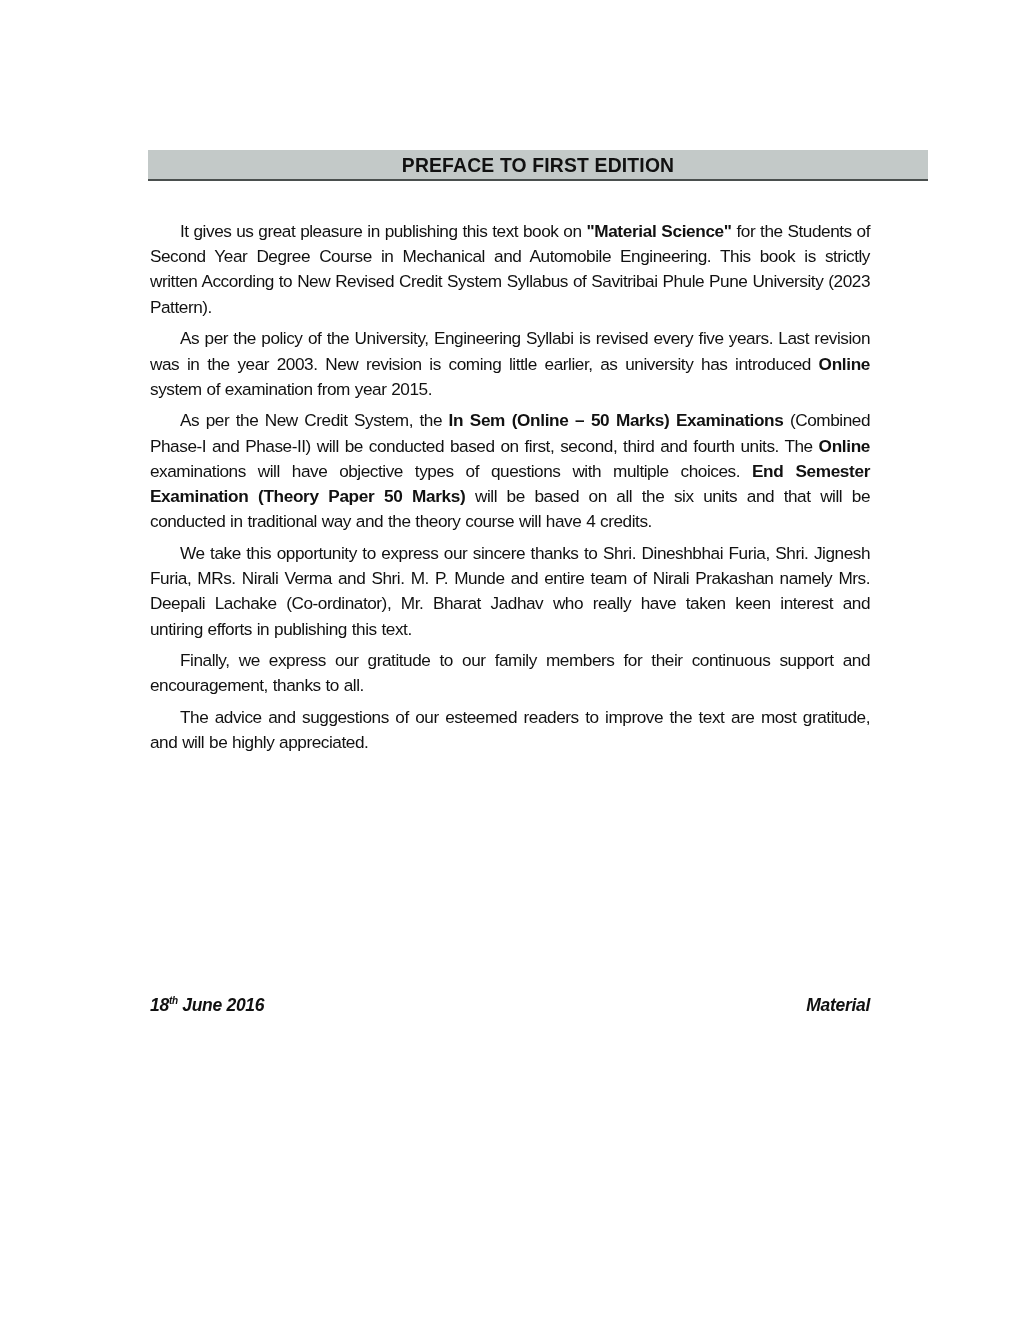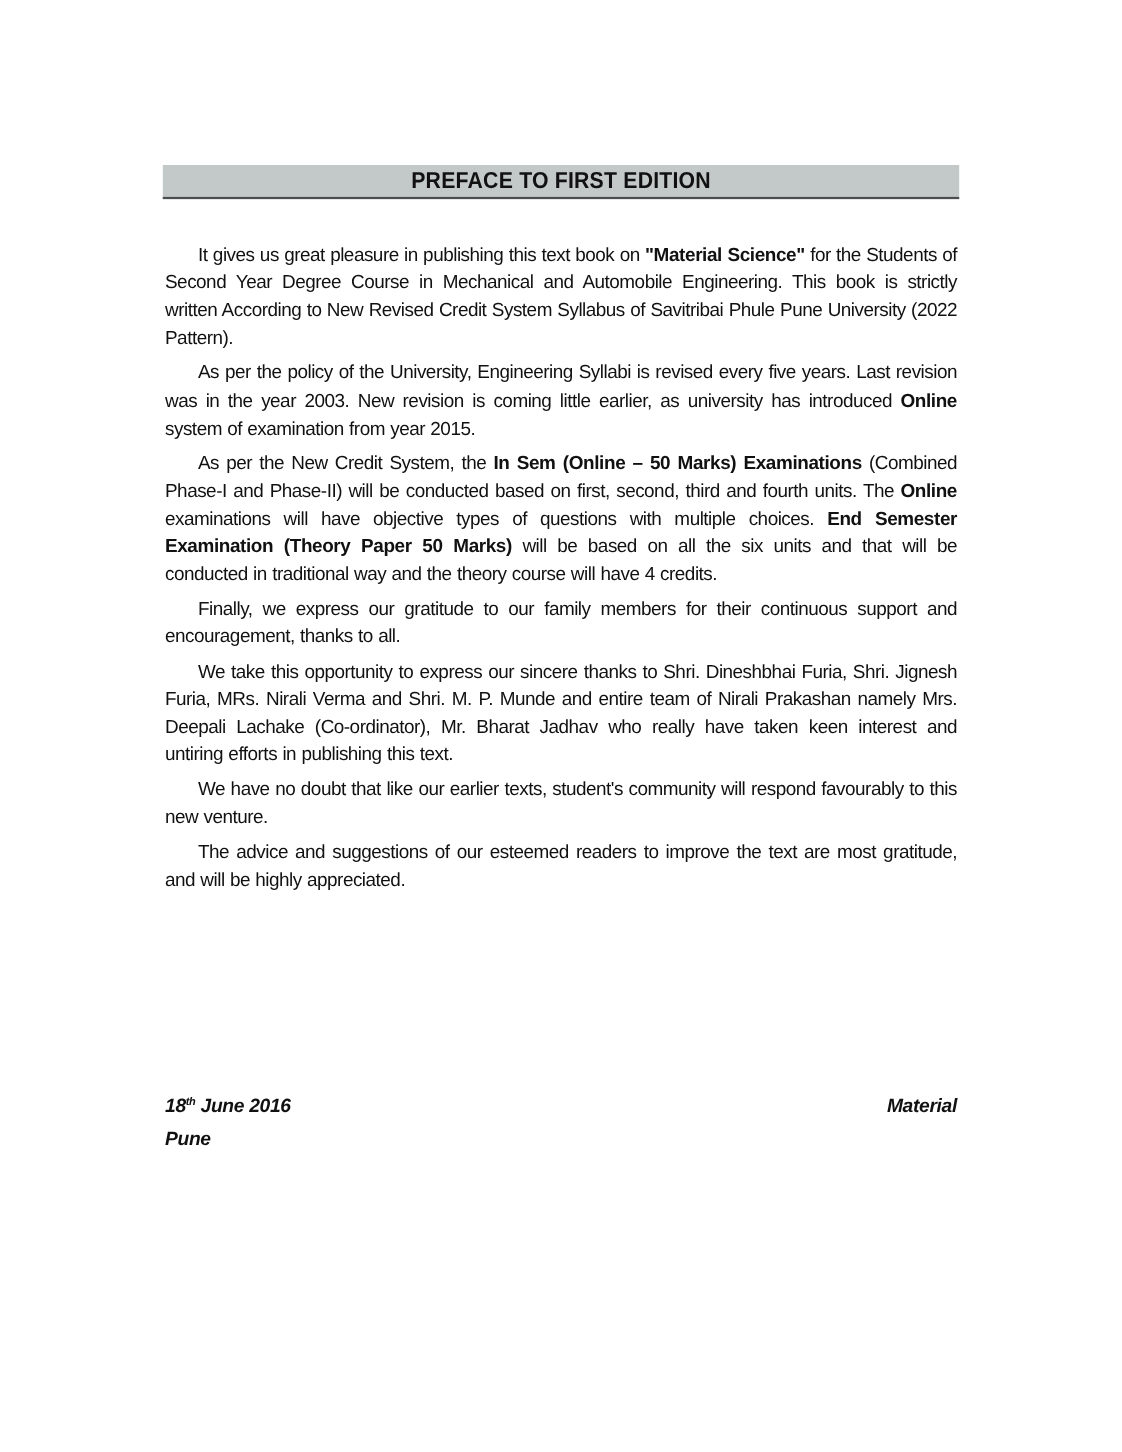--- a/index.html
+++ b/index.html
@@ -1,46 +1,44 @@
 <!DOCTYPE html>
 <html><head>
 <meta charset="utf-8">
 <style>
   html, body { margin:0; padding:0; background:#ffffff; }
   body { width:1020px; height:1320px; position:relative; overflow:hidden;
          font-family:"Liberation Sans", sans-serif; color:#111; }
-  .title-bar { position:absolute; left:148px; top:150px; width:724px; height:31px;
+  .title-bar { position:absolute; left:148px; top:150px; width:780px; height:31px;
                background:#c3c9c8; border-bottom:2px solid #4a4f4e; box-sizing:border-box;
                display:flex; align-items:center; justify-content:center; }
   .title-bar span { font-weight:bold; font-size:21px; letter-spacing:0.2px; color:#111;
                     transform:scaleX(0.92); display:inline-block; }
   .body { position:absolute; left:150px; top:219px; width:720px; }
   .para { margin:0 0 6.5px 0; font-size:17.2px; line-height:25.2px; text-align:justify;
           text-indent:30px; letter-spacing:-0.45px; word-spacing:0.5px; }
   .para b { font-weight:bold; letter-spacing:-0.35px; }
   .sig { position:absolute; left:150px; width:720px; font-weight:bold; font-size:17.5px; letter-spacing:-0.3px;font-style:italic; }
   .sig-row { display:flex; justify-content:space-between; }
   sup { font-size:10px; vertical-align:super; line-height:0; }
 </style>
 </head>
 <body>
 
 <div class="title-bar">
   <span>PREFACE TO FIRST EDITION</span>
 </div>
 
 <div class="body" id="body">
-    <p class="para"><span>It gives us great pleasure in publishing this text book on </span><b>"Material Science"</b><span> for the Students of Second Year Degree Course in Mechanical and Automobile Engineering. This book is strictly written According to New Revised Credit System Syllabus of Savitribai Phule Pune University (2022 Pattern).</span></p>
+    <p class="para"><span>It gives us great pleasure in publishing this text book on </span><b>"Material Science"</b><span> for the Students of Second Year Degree Course in Mechanical and Automobile Engineering. This book is strictly written According to New Revised Credit System Syllabus of Savitribai Phule Pune University (2023 Pattern).</span></p>
     <p class="para"><span>As per the policy of the University, Engineering Syllabi is revised every five years. Last revision was in the year 2003. New revision is coming little earlier, as university has introduced </span><b>Online</b><span> system of examination from year 2015.</span></p>
     <p class="para"><span>As per the New Credit System, the </span><b>In Sem (Online – 50 Marks) Examinations</b><span> (Combined Phase-I and Phase-II) will be conducted based on first, second, third and fourth units. The </span><b>Online</b><span> examinations will have objective types of questions with multiple choices. </span><b>End Semester Examination (Theory Paper 50 Marks)</b><span> will be based on all the six units and that will be conducted in traditional way and the theory course will have 4 credits.</span></p>
+    <p class="para"><span>We take this opportunity to express our sincere thanks to Shri. Dineshbhai Furia, Shri. Jignesh Furia, MRs. Nirali Verma and Shri. M. P. Munde and entire team of Nirali Prakashan namely Mrs. Deepali Lachake (Co-ordinator), Mr. Bharat Jadhav who really have taken keen interest and untiring efforts in publishing this text.</span></p>
     <p class="para"><span>Finally, we express our gratitude to our family members for their continuous support and encouragement, thanks to all.</span></p>
-    <p class="para"><span>We take this opportunity to express our sincere thanks to Shri. Dineshbhai Furia, Shri. Jignesh Furia, MRs. Nirali Verma and Shri. M. P. Munde and entire team of Nirali Prakashan namely Mrs. Deepali Lachake (Co-ordinator), Mr. Bharat Jadhav who really have taken keen interest and untiring efforts in publishing this text.</span></p>
-    <p class="para"><span>We have no doubt that like our earlier texts, student's community will respond favourably to this new venture.</span></p>
     <p class="para"><span>The advice and suggestions of our esteemed readers to improve the text are most gratitude, and will be highly appreciated.</span></p>
   </div>
 
 <div class="sig" style="top:995px;">
   <div class="sig-row">
     <span><span>18</span><sup>th</sup><span> June 2016</span></span>
     <span>Material</span>
   </div>
-  <div style="margin-top:9px;">Pune</div>
 </div>
 
 </body></html>

